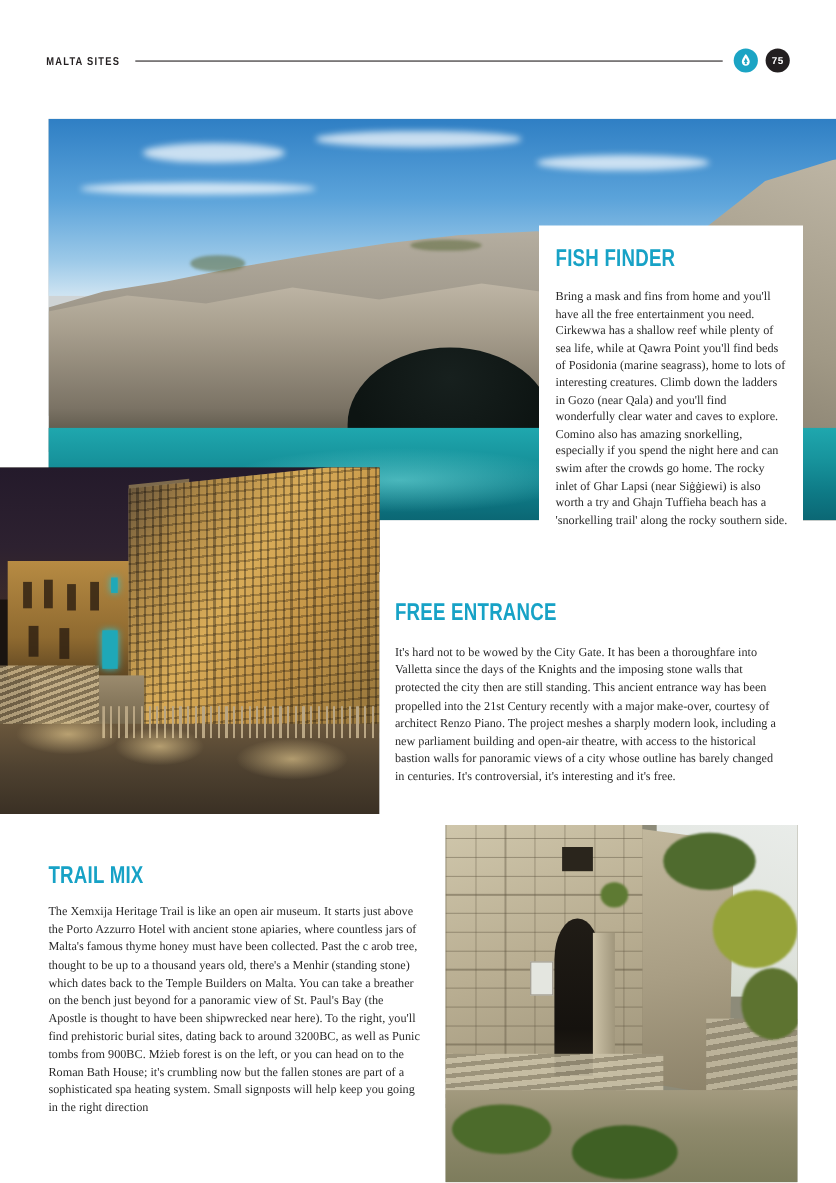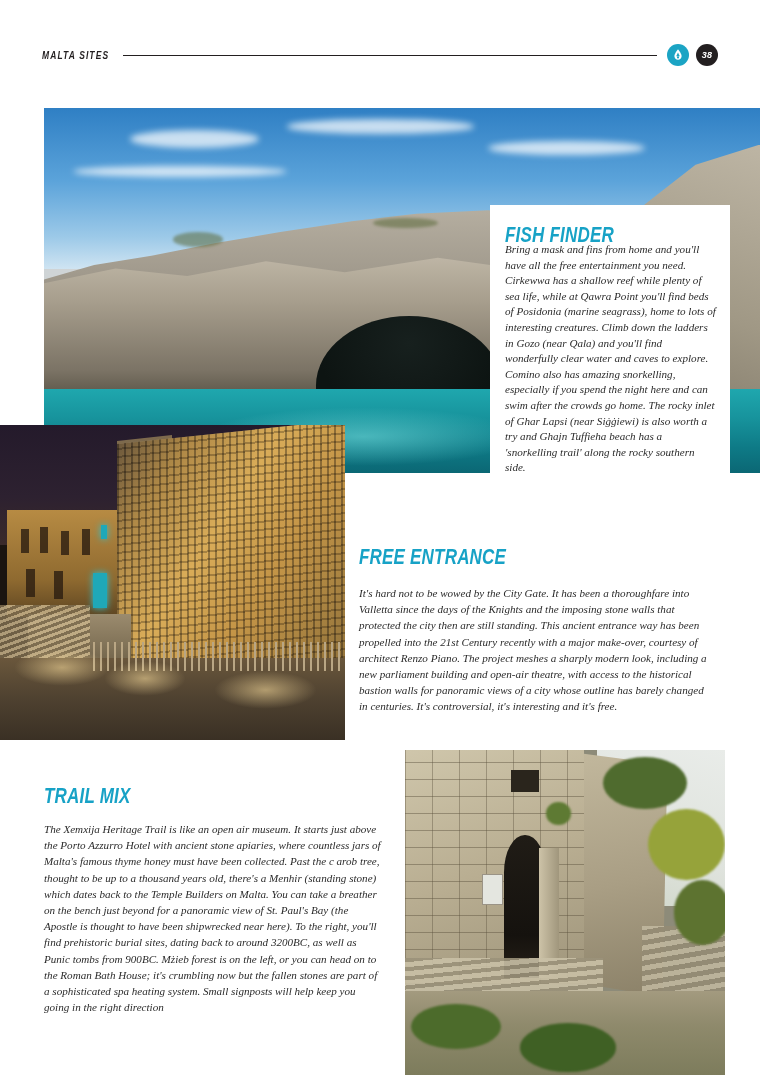--- a/index.html
+++ b/index.html
@@ -3,21 +3,21 @@
 <meta charset="utf-8">
 <style>
   html,body{margin:0;padding:0;}
   body{
     width:760px;height:1075px;
     background:#ffffff;
     font-family:"Liberation Serif",serif;
     position:relative;
     overflow:hidden;
   }
-  .page{position:relative;width:760px;height:1075px;background:#fff;overflow:hidden;font-style:italic;}
+  .page{position:relative;width:760px;height:1075px;background:#fff;overflow:hidden;}
 
   
   .header{
     position:absolute;left:0;top:40px;width:760px;height:30px;
     display:flex;align-items:center;
   }
   .header-label{
     margin-left:42px;
     font-family:"Liberation Sans",sans-serif;
     font-weight:bold;
@@ -151,21 +151,21 @@
   }
   .art-body{
     font-family:"Liberation Serif",serif;
     color:#2b2b2b;
     margin:0;
     text-align:left;
   }
 
   #art-fish{left:505px;top:222px;width:211px;}
   #art-fish .art-title{font-size:17px;}
-  #art-fish .art-body{font-size:11.1px;line-height:15.6px;}
+  #art-fish .art-body{margin-top:21px;font-size:11.1px;line-height:15.6px;}
 
   #art-entrance{left:359px;top:544px;width:355px;}
   #art-entrance .art-title{font-size:17px;}
   #art-entrance .art-body{margin-top:21px;font-size:11.1px;line-height:16.2px;}
 
   #art-trail{left:44px;top:783px;width:338px;}
   #art-trail .art-title{font-size:17px;}
   #art-trail .art-body{margin-top:18px;font-size:11.1px;line-height:16.2px;}
 </style>
 </head>
@@ -176,21 +176,21 @@
   <div class="header">
     <div class="header-label">MALTA SITES</div>
     <div class="header-rule"></div>
     <div class="logo-badge">
       <svg width="16" height="16" viewBox="0 0 16 16" aria-hidden="true">
         <path d="M8 2.2 C8 2.2 4.4 6.4 4.4 9.1 C4.4 11.2 6 12.8 8 12.8 C10 12.8 11.6 11.2 11.6 9.1 C11.6 6.4 8 2.2 8 2.2 Z" fill="#ffffff"></path>
         <path d="M8 5.6 L6.2 9.3 L9.8 9.3 Z" fill="#1ba4c4"></path>
         <circle cx="8" cy="10.4" r="1.05" fill="#1ba4c4"></circle>
       </svg>
     </div>
-    <div class="page-badge">38</div>
+    <div class="page-badge">75</div>
   </div>
 
   <div class="photo" id="photo-cliffs">
     <div class="cliff-sky"></div>
     <div class="cliff-cloud" style="left:12%;top:6%;width:18%;height:5%;"></div>
     <div class="cliff-cloud" style="left:34%;top:3%;width:26%;height:4%;"></div>
     <div class="cliff-cloud" style="left:62%;top:9%;width:22%;height:4%;"></div>
     <div class="cliff-cloud" style="left:4%;top:16%;width:30%;height:3%;"></div>
     <div class="cliff-rockfar"></div>
     <div class="cliff-rocknear"></div>

